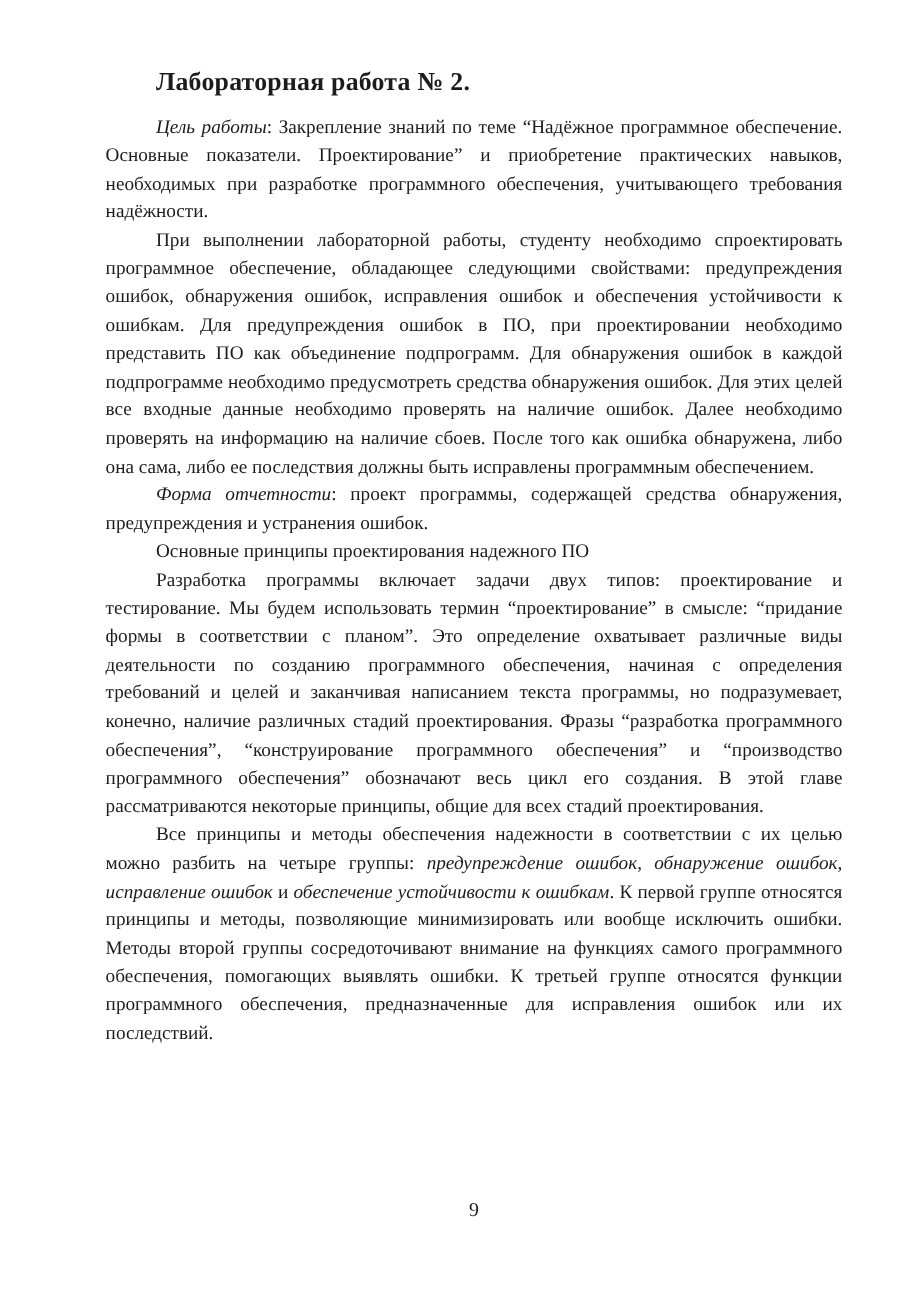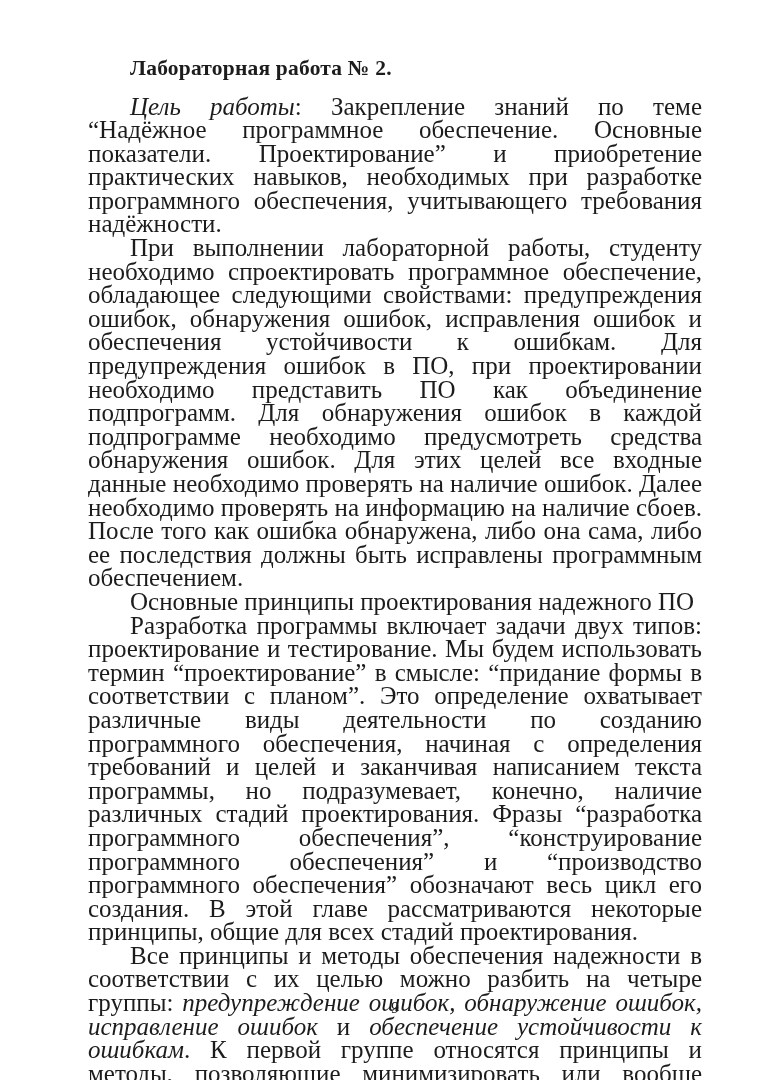--- a/index.html
+++ b/index.html
@@ -25,21 +25,21 @@
     font-weight: bold;
     font-size: 21.5px;
     line-height: 28.5px;
     text-align: justify;
     text-indent: 42px;
     letter-spacing: 0.2px;
   }
   .doc-body { margin-top: 12px; }
   .doc-body p {
     margin: 0;
-    font-size: 25px;
+    font-size: 16px;
     line-height: 23.6px;
     text-align: justify;
     text-indent: 42px;
   }
   .doc-body p.heading { font-weight: normal; }
   .it { font-style: italic; }
   .page-number {
     position: absolute;
     left: 88px; top: 998px;
     width: 614px;
@@ -51,19 +51,20 @@
 <body>
 
 <div class="doc-page" style="--bg: #ffffff; --fg: #1c1c1c;">
   <div class="content">
     <header class="doc-title">
       <p class="title-line">Лабораторная работа № 2.</p>
     </header>
     <main class="doc-body">
         <p><span class="it">Цель работы</span><span>: Закрепление знаний по теме “Надёжное программное обеспечение. Основные показатели. Проектирование” и приобретение практических навыков, необходимых при разработке программного обеспечения, учитывающего требования надёжности.</span></p>
         <p><span>При выполнении лабораторной работы, студенту необходимо спроектировать программное обеспечение, обладающее следующими свойствами: предупреждения ошибок, обнаружения ошибок, исправления ошибок и обеспечения устойчивости к ошибкам. Для предупреждения ошибок в ПО, при проектировании необходимо представить ПО как объединение подпрограмм. Для обнаружения ошибок в каждой подпрограмме необходимо предусмотреть средства обнаружения ошибок. Для этих целей все входные данные необходимо проверять на наличие ошибок. Далее необходимо проверять на информацию на наличие сбоев. После того как ошибка обнаружена, либо она сама, либо ее последствия должны быть исправлены программным обеспечением.</span></p>
+        <p><span class="it">Форма отчетности</span><span>: проект программы, содержащей средства обнаружения, предупреждения и устранения ошибок.</span></p>
         <p class="heading"><span>Основные принципы проектирования надежного ПО</span></p>
         <p><span>Разработка программы включает задачи двух типов: проектирование и тестирование. Мы будем использовать термин “проектирование” в смысле: “придание формы в соответствии с планом”. Это определение охватывает различные виды деятельности по созданию программного обеспечения, начиная с определения требований и целей и заканчивая написанием текста программы, но подразумевает, конечно, наличие различных стадий проектирования. Фразы “разработка программного обеспечения”, “конструирование программного обеспечения” и “производство программного обеспечения” обозначают весь цикл его создания. В этой главе рассматриваются некоторые принципы, общие для всех стадий проектирования.</span></p>
         <p><span>Все принципы и методы обеспечения надежности в соответствии с их целью можно разбить на четыре группы: </span><span class="it">предупреждение ошибок, обнаружение ошибок, исправление ошибок</span><span> и </span><span class="it">обеспечение устойчивости к ошибкам</span><span>. К первой группе относятся принципы и методы, позволяющие минимизировать или вообще исключить ошибки. Методы второй группы сосредоточивают внимание на функциях самого программного обеспечения, помогающих выявлять ошибки. К третьей группе относятся функции программного обеспечения, предназначенные для исправления ошибок или их последствий.</span></p>
       </main>
   </div>
   <footer class="page-number">9</footer>
 </div>
 
 </body></html>

